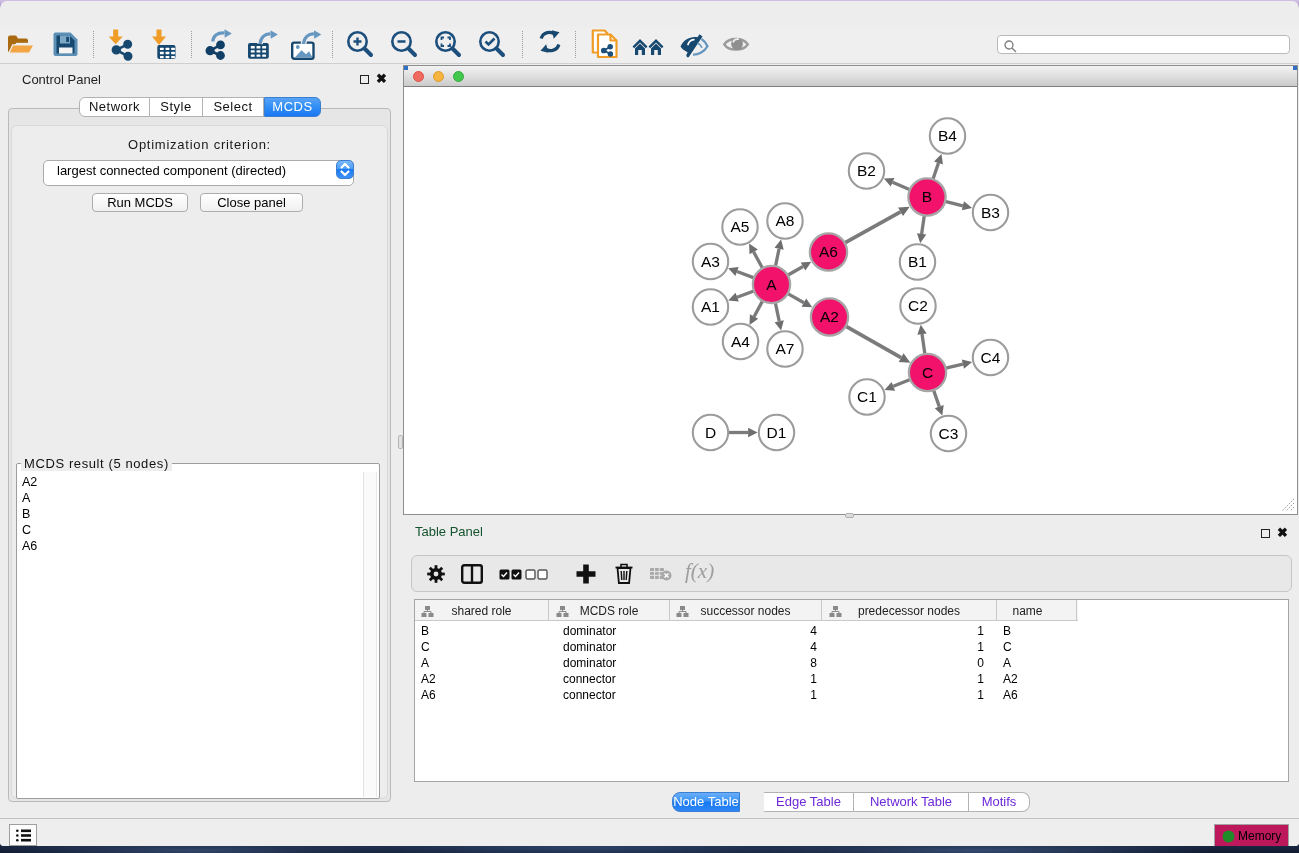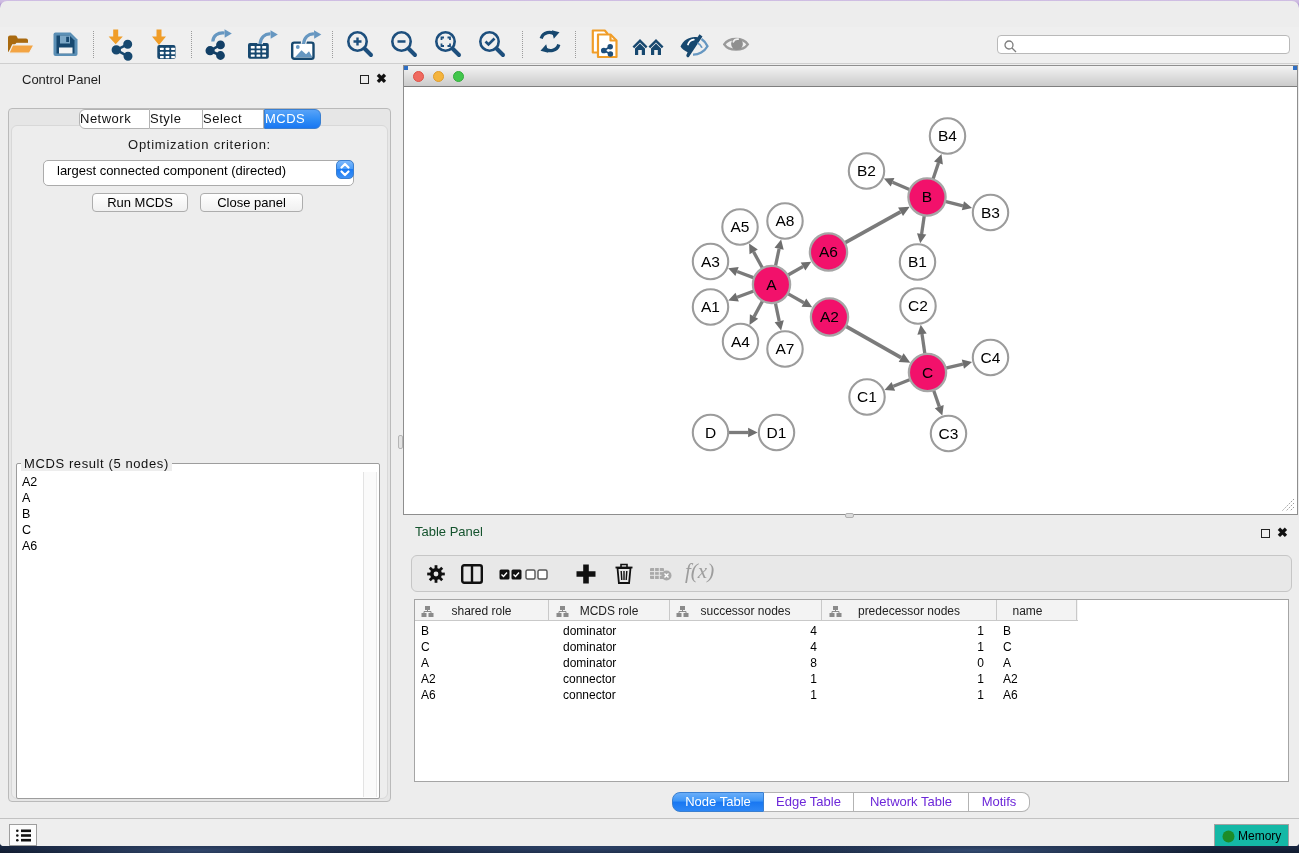--- a/index.html
+++ b/index.html
@@ -23,21 +23,21 @@
   border-bottom:1px solid #cfcfcf; }
 .tsep { top:4px; height:27px; width:0; border-left:1px dotted #9b9b9b; }
 .ticon { top:2px; }
 #search { left:997px; top:8px; width:293px; height:19px; background:#fff;
   border:1px solid #b9b9b9; border-radius:4px; }
 
 #cpHead { left:22px; top:71px; font-size:13px; color:#1e1e1e; }
 .wmax { width:9px; height:9px; border:1.5px solid #222; top:74px; }
 .wclose { top:70px; font-size:13px; font-weight:bold; color:#111; }
 .tab { position:absolute; top:96px; height:20px; background:#fff; border:1px solid #b2b2b2;
-  font-size:13px; letter-spacing:0.5px; color:#111; text-align:left; line-height:18px;margin-top:12px; }
+  font-size:13px; letter-spacing:0.5px; color:#111; text-align:center; line-height:18px; }
 .tabsel { background:linear-gradient(#58a3f8 0%, #2e8cf5 55%, #1a77f2 100%);
   color:#fff; border-color:#3a7fd0; }
 #cpOuter { left:8px; top:107px; width:383px; height:694px; background:#e6e6e6;
   border:1px solid #bababa; border-radius:4px; }
 #cpInner { left:11px; top:124px; width:377px; height:674px; background:#ededed;
   border:1px solid #d8d8d8; border-radius:6px; }
 #optLab { left:0; top:136px; width:399px; text-align:center; font-size:13px; letter-spacing:0.75px; color:#1a1a1a; }
 #combo { left:43px; top:159px; width:311px; height:26px; background:#fff;
   border:1px solid #ababab; border-radius:5px; }
 #combo .ctext { left:13px; top:2px; font-size:13px; color:#000; }
@@ -74,21 +74,21 @@
   font-size:12px; color:#222; text-align:center; line-height:22px; }
 .cell { position:absolute; font-size:12px; color:#000; }
 .num { text-align:right; }
 .tab2 { position:absolute; top:791px; height:20px; background:#fff; border:1px solid #b3b3b3;
   font-size:13px; color:#6d28d9; text-align:center; line-height:18px; }
 
 #statusbar { left:0; top:817px; width:1299px; height:29px; background:#eeeeee;
   border-top:1px solid #c2c2c2; }
 #listbtn { left:9px; top:5px; width:28px; height:22px; background:#fcfcfc;
   border:1px solid #9e9e9e; }
-#membtn { left:1214px; top:5px; width:75px; height:23px; background:#14b8a6;
+#membtn { left:1214px; top:5px; width:75px; height:23px; background:#be185d;
   border:1px solid #a2a2a2; font-size:12px; color:#000; }
 </style>
 </head>
 <body>
 <div id="deskTop" class="abs"></div>
 <div id="deskBottom" class="abs"></div>
 <div id="win" class="abs">
 <div id="toolbar" class="abs">
   <svg class="abs ticon" style="left:4px" width="32" height="30" viewBox="0 0 32 30">
     <path d="M4 23 V8.5 Q4 6.5 6 6.5 h5 q1.5 0 2 1.2 l0.8 1.8 h8.2 q2 0 2 2 v2.3 H12.5 Z" fill="#a96a10"></path>
@@ -487,21 +487,21 @@
 <div class="cell" style="left:421px;top:671px;">A2</div>
 <div class="cell" style="left:563px;top:671px;">connector</div>
 <div class="cell num" style="left:760px;top:671px;width:57px;">1</div>
 <div class="cell num" style="left:930px;top:671px;width:54px;">1</div>
 <div class="cell" style="left:1003px;top:671px;">A2</div>
 <div class="cell" style="left:421px;top:687px;">A6</div>
 <div class="cell" style="left:563px;top:687px;">connector</div>
 <div class="cell num" style="left:760px;top:687px;width:57px;">1</div>
 <div class="cell num" style="left:930px;top:687px;width:54px;">1</div>
 <div class="cell" style="left:1003px;top:687px;">A6</div>
-<div class="tab2" style="left:672px;width:92px;border-radius:8px 0 0 8px;background:linear-gradient(#6aaef9 0%, #3c95f7 45%, #1877f2 50%, #2d87f5 100%);color:#fff;border-color:#3a7fd0;">Node Table</div>
+<div class="tab2" style="left:672px;width:68px;border-radius:8px 0 0 8px;background:linear-gradient(#6aaef9 0%, #3c95f7 45%, #1877f2 50%, #2d87f5 100%);color:#fff;border-color:#3a7fd0;">Node Table</div>
 <div class="tab2" style="left:764px;width:90px;border-left:none;">Edge Table</div>
 <div class="tab2" style="left:854px;width:115px;border-left:none;">Network Table</div>
 <div class="tab2" style="left:969px;width:61px;border-left:none;border-radius:0 8px 8px 0;">Motifs</div>
 <div id="statusbar" class="abs">
   <div id="listbtn" class="abs">
     <svg style="position:absolute;left:6px;top:4px" width="15" height="13" viewBox="0 0 15 13">
       <g fill="#111">
         <rect x="0" y="0.5" width="2.6" height="2.6" rx="1.3"></rect>
             <rect x="5" y="0.5" width="10" height="2.6"></rect>
         <rect x="0" y="5.2" width="2.6" height="2.6" rx="1.3"></rect>

